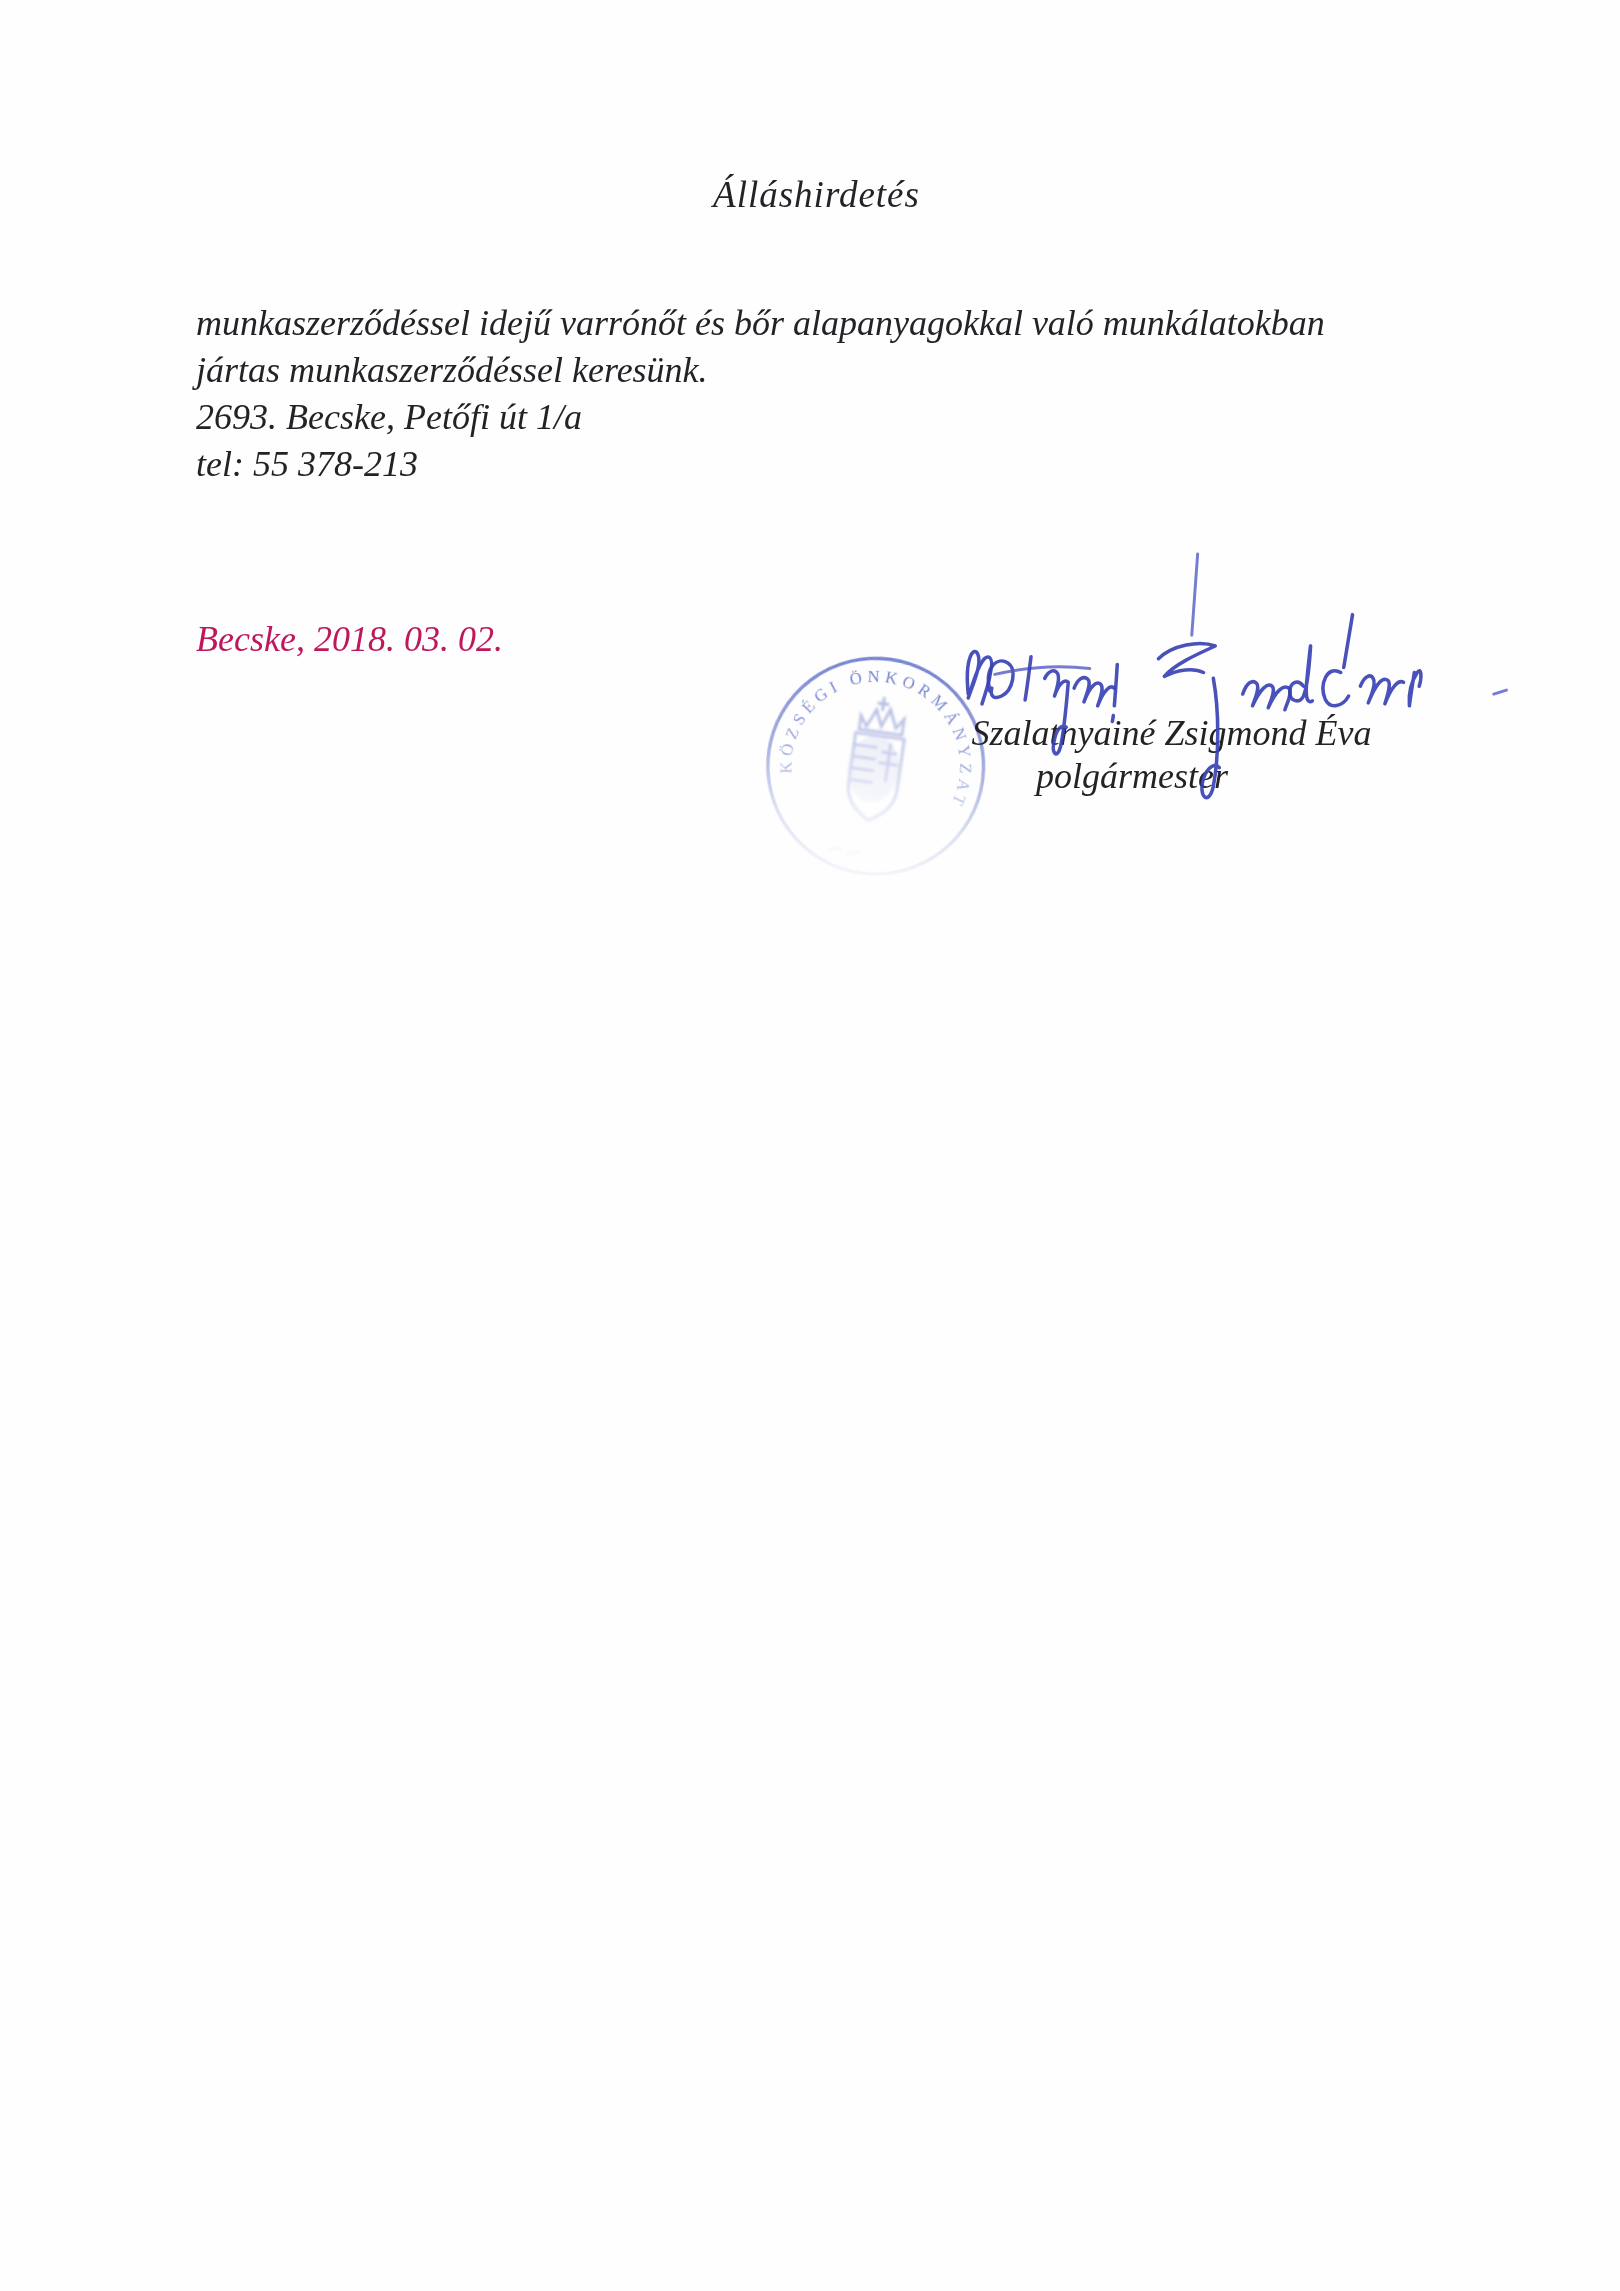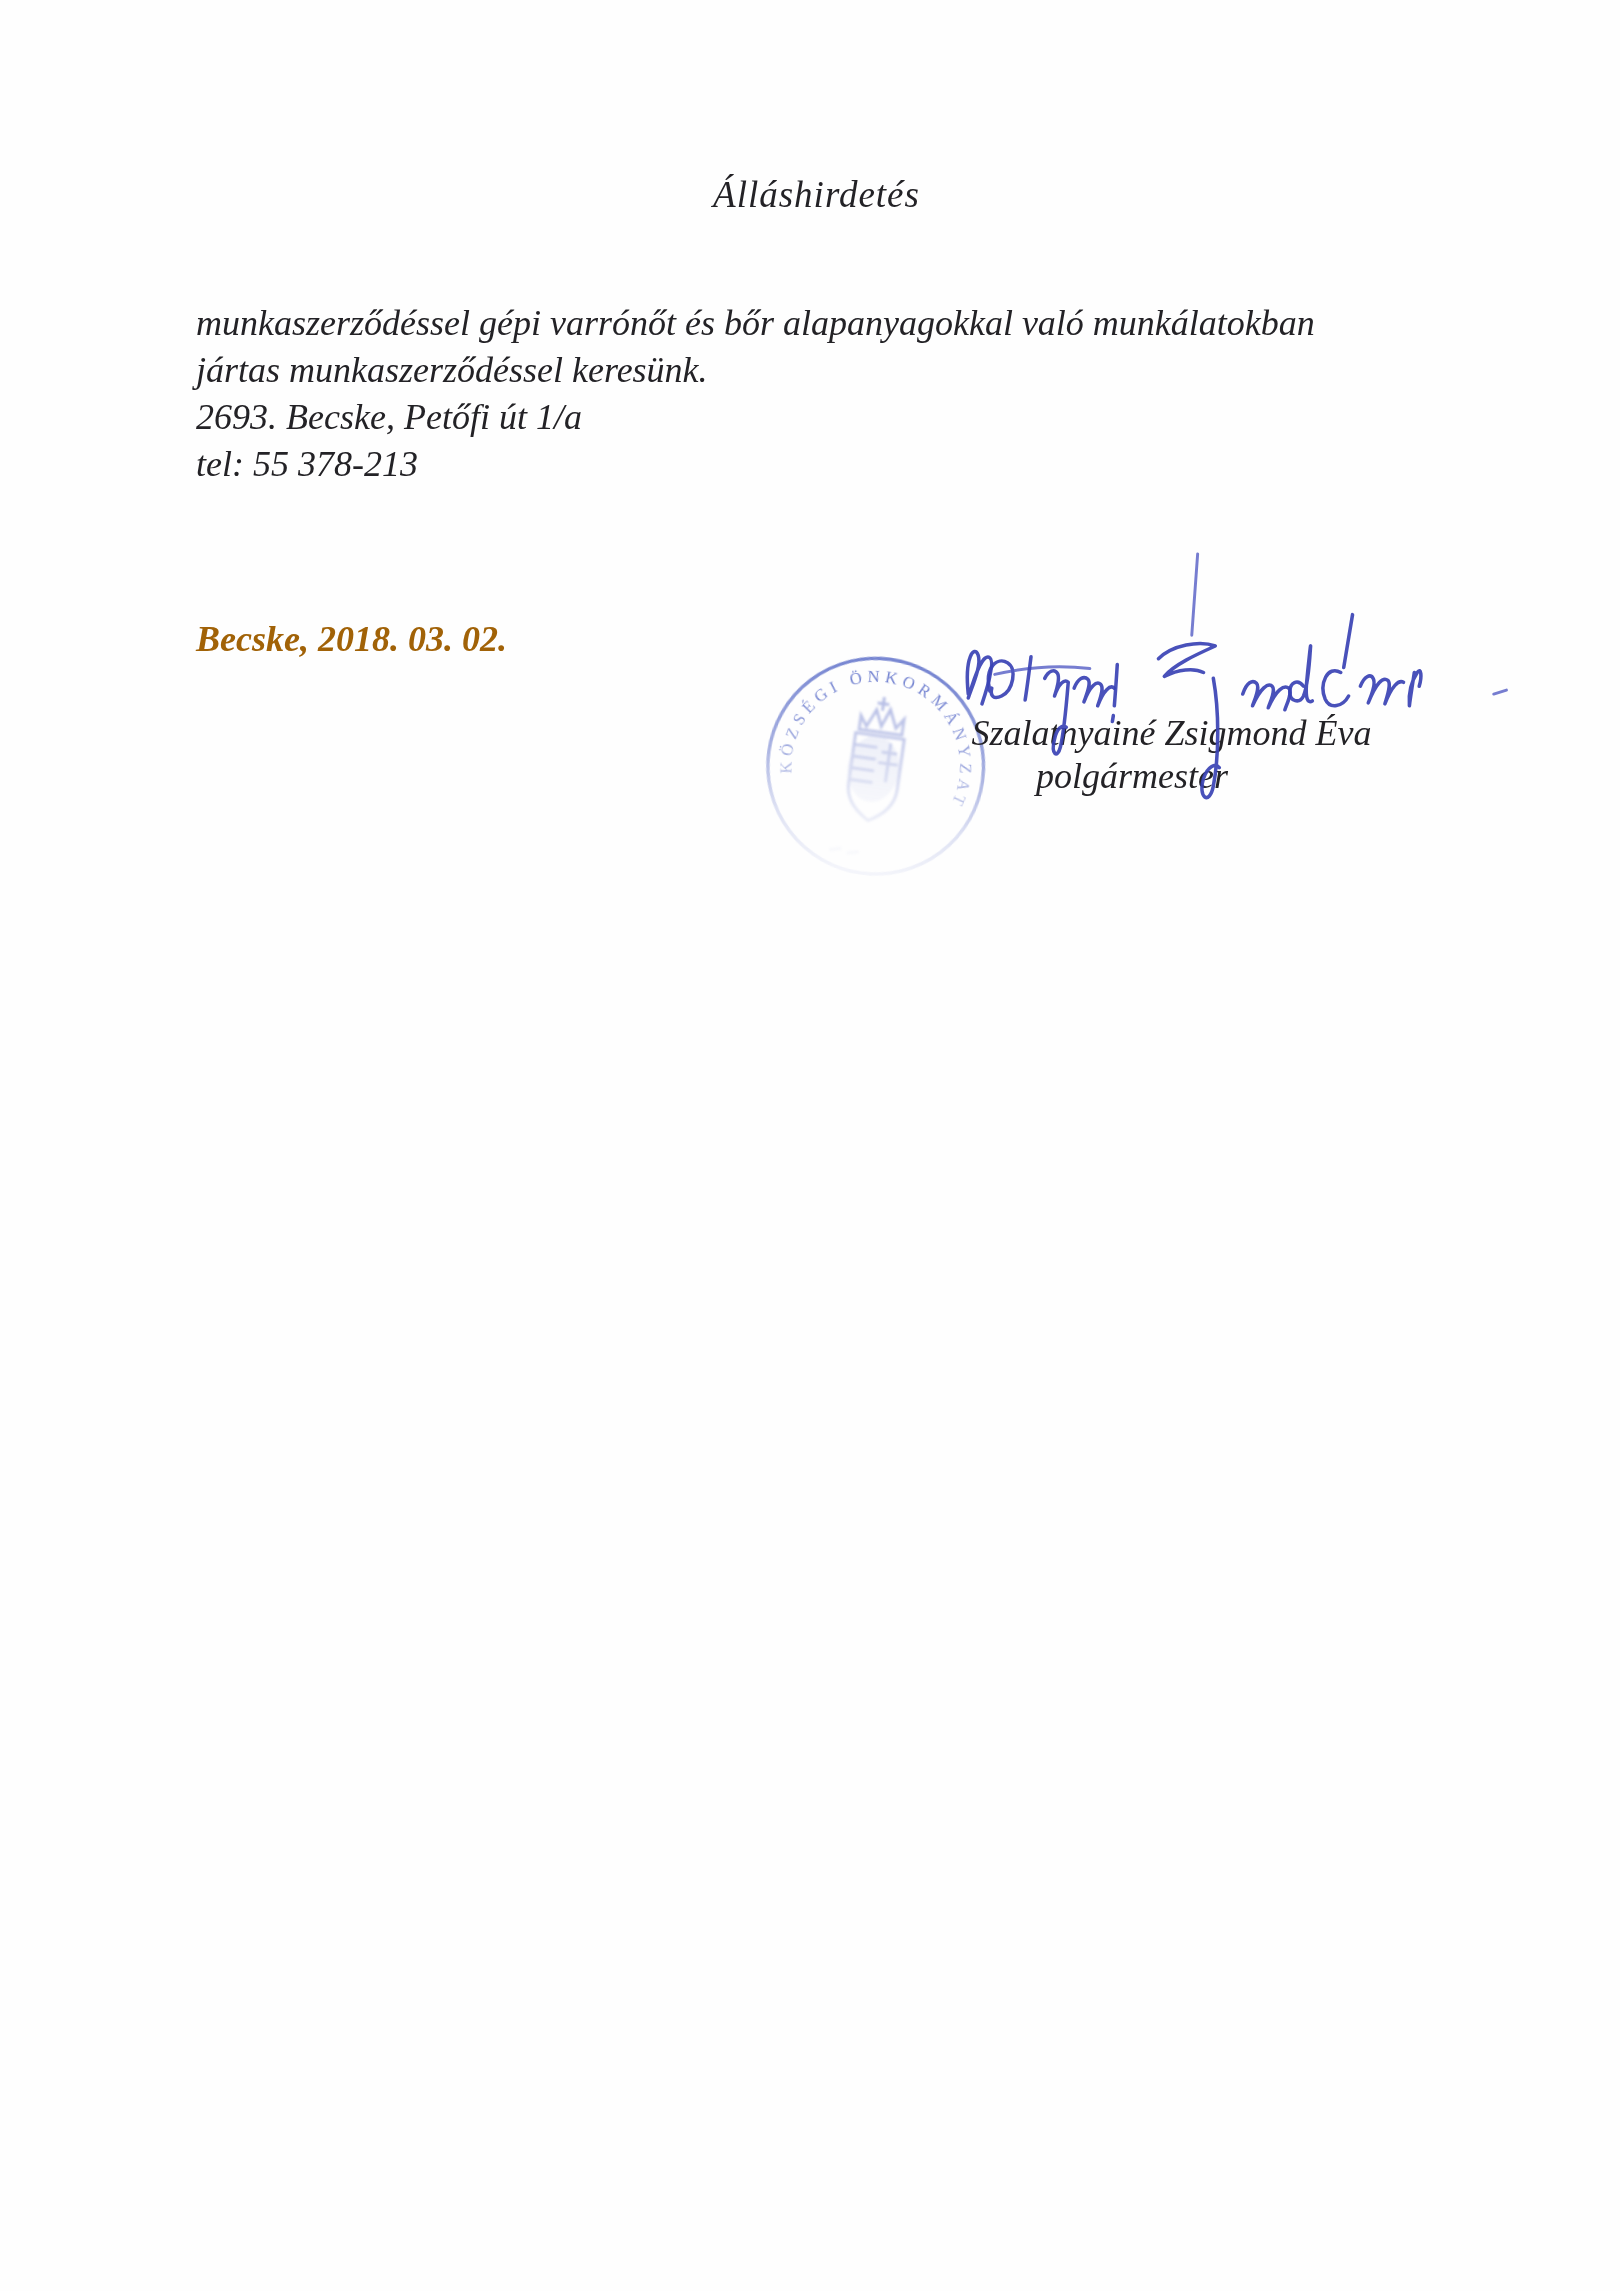--- a/index.html
+++ b/index.html
@@ -38,22 +38,21 @@
     font-size: 36px;
     line-height: 47px;
     color: #232226;
   }
   .dateline {
     position: absolute;
     top: 618px;
     left: 196px;
     font-style: italic;
     font-size: 36px;
-    color: #a16207;
-    font-weight: bold;
+    color: #be185d;
   }
   .sign-block {
     position: absolute;
     top: 712px;
     left: 946px;
     width: 451px;
     z-index: 3;
     font-style: italic;
     font-size: 36px;
     line-height: 43px;
@@ -98,21 +97,21 @@
   .signature path.light { stroke: #545cc4; stroke-width: 3; opacity: 0.8; }
 </style>
 </head>
 <body>
 
 <div class="page">
 
   <h1 class="doc-title">Álláshirdetés</h1>
 
   <div class="body-block">
-    <div>munkaszerződéssel gépi varrónőt és bőr alapanyagokkal való munkálatokban</div>
+    <div>munkaszerződéssel idejű varrónőt és bőr alapanyagokkal való munkálatokban</div>
     <div>jártas munkaszerződéssel keresünk.</div>
     <div>2693. Becske, Petőfi út 1/a</div>
     <div>tel: 55 378-213</div>
   </div>
 
   <div class="dateline">Becske, 2018. 03. 02.</div>
 
   <div class="stamp">
     <svg width="251" height="251" viewBox="0 0 256 256">
       <circle cx="125" cy="127" r="110" fill="none" stroke="#5366c6" stroke-width="3.5" opacity="0.85"></circle>

